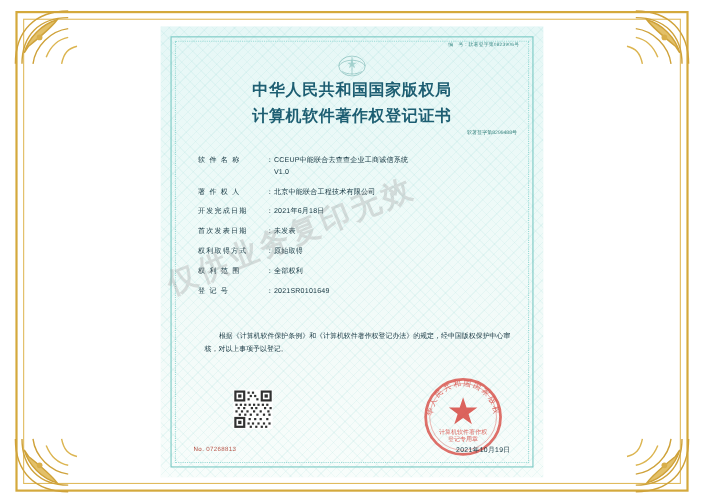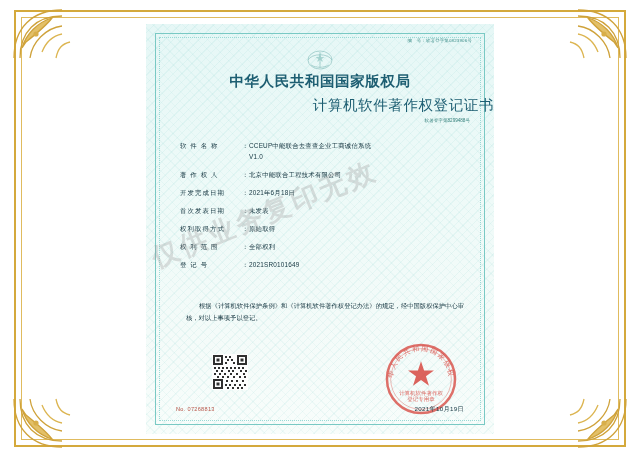--- a/index.html
+++ b/index.html
@@ -110,23 +110,23 @@
     font-family: "Liberation Serif", serif;
     font-weight: bold;
     font-size: 14.5px;
     color: #1d5e72;
     letter-spacing: 0.6px;
   }
   .title-2 {
     position: absolute;
     left: 0; right: 0;
     top: 72px;
-    text-align: right;
+    text-align: center;
     font-family: "Liberation Serif", serif;
-    font-weight: normal;
+    font-weight: bold;
     font-size: 14.5px;
     color: #1d5e72;
     letter-spacing: 0.6px;
   }
   .cert-no {
     position: absolute;
     right: 24px;
     top: 94px;
     font-size: 4.6px;
     color: #35807c;

